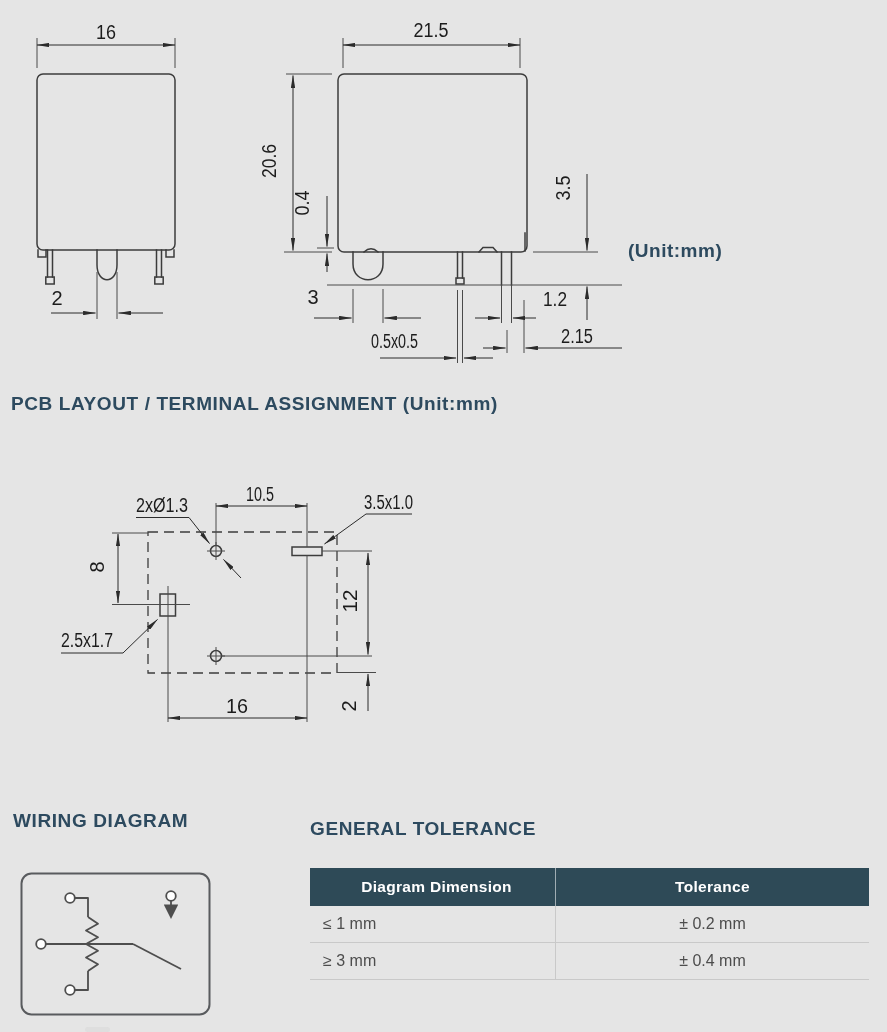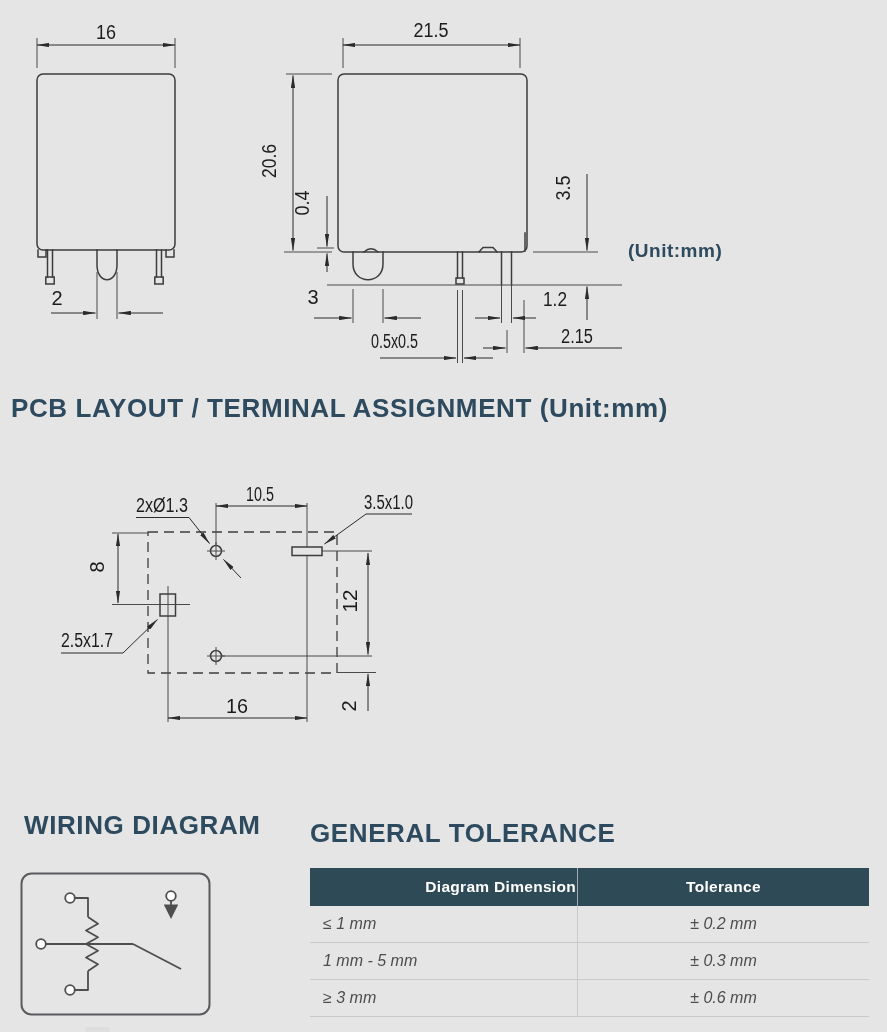--- a/index.html
+++ b/index.html
@@ -1,37 +1,37 @@
 <!DOCTYPE html>
 <html><head>
 <meta charset="utf-8">
 <style>
   html,body{margin:0;padding:0;background:#ffffff;}
   .page{position:relative;width:887px;height:1032px;background:#e5e5e5;overflow:hidden;
         font-family:"Liberation Sans",sans-serif;}
   .abs{position:absolute;}
-  .sec-heading{font-size:26px;font-weight:700;color:#2d4a5f;letter-spacing:0.6px;white-space:nowrap;}
+  .sec-heading{font-size:19px;font-weight:700;color:#2d4a5f;letter-spacing:0.6px;white-space:nowrap;}
   .sub-text{font-size:16.5px;color:#6a6a6a;letter-spacing:0.2px;white-space:nowrap;}
   svg{display:block;}
   svg text{font-family:"Liberation Sans",sans-serif;}
   .dim{font-size:20px;fill:#1c1c1c;}
   .unit{font-size:19px;font-weight:700;fill:#2d4a5f;letter-spacing:0.5px;}
   .oline{stroke:#3c3c3c;stroke-width:1.5;fill:none;stroke-linecap:square;}
   .thin{stroke:#4a4a4a;stroke-width:1;fill:none;}
   .dimln{stroke:#2b2b2b;stroke-width:1;fill:none;}
   .dash{stroke:#3c3c3c;stroke-width:1.3;fill:none;stroke-dasharray:10 6;}
   .wire{stroke:#4e4e4e;stroke-width:1.8;fill:none;stroke-linejoin:round;}
   .wbox{stroke:#595b5e;stroke-width:2;fill:none;}
   .term{stroke:#4e4e4e;stroke-width:1.8;fill:#ffffff;}
   table.tol{border-collapse:collapse;table-layout:fixed;width:559px;}
   table.tol th{background:#2e4a57;color:#ffffff;font-size:15.5px;font-weight:700;
        height:36px;letter-spacing:0.3px;}
-  table.tol th.c1{width:235px;text-align:right;padding-left:31px;border-right:1px solid rgba(255,255,255,0.55);}
+  table.tol th.c1{width:235px;text-align:center;padding-left:9px;border-right:1px solid rgba(255,255,255,0.55);}
   table.tol th.c2{text-align:center;}
-  table.tol td{height:34px;font-size:16px;color:#4d4d4d;border-bottom:1px solid #c9c9c9;font-style:italic;}
+  table.tol td{height:34px;font-size:16px;color:#4d4d4d;border-bottom:1px solid #c9c9c9;}
   table.tol td.c1{text-align:left;padding-left:13px;border-right:1px solid #c9c9c9;}
   table.tol td.c2{text-align:center;}
   .artifact{background:#d9d9d9;border-radius:3px;opacity:.6;}
 </style>
 </head>
 <body>
 
 <div class="page">
 
   <svg class="abs" style="left:0;top:0;" width="887" height="380" viewBox="0 0 887 380">
@@ -161,21 +161,21 @@
     <text class="dim" x="136" y="512" text-anchor="start" textLength="52" lengthAdjust="spacingAndGlyphs">2xØ1.3</text>
     <text class="dim" x="260" y="501" text-anchor="middle" textLength="28" lengthAdjust="spacingAndGlyphs">10.5</text>
     <text class="dim" x="364" y="509" text-anchor="start" textLength="49" lengthAdjust="spacingAndGlyphs">3.5x1.0</text>
     <text class="dim" x="104" y="567" text-anchor="middle" transform="rotate(-90 104 567)">8</text>
     <text class="dim" x="357" y="601" text-anchor="middle" transform="rotate(-90 357 601)" textLength="23" lengthAdjust="spacingAndGlyphs">12</text>
     <text class="dim" x="61" y="647" text-anchor="start" textLength="52" lengthAdjust="spacingAndGlyphs">2.5x1.7</text>
     <text class="dim" x="237" y="713" text-anchor="middle" textLength="22" lengthAdjust="spacingAndGlyphs">16</text>
     <text class="dim" x="356" y="706" text-anchor="middle" transform="rotate(-90 356 706)">2</text>
   </svg>
 
-  <div class="abs sec-heading" style="left:13px;top:810px;margin-left:11px;">WIRING DIAGRAM</div>
+  <div class="abs sec-heading" style="left:13px;top:810px;">WIRING DIAGRAM</div>
 
   <svg class="abs" style="left:0;top:865px;" width="250" height="160" viewBox="0 865 250 160">
     <defs>
       <marker id="wa" viewBox="0 0 10 10" refX="8" refY="5" markerWidth="8" markerHeight="8" orient="auto">
           <path d="M0,0 L10,5 L0,10 Z" fill="#4e4e4e"></path>
         </marker>
     </defs>
     <rect class="wbox" x="21.5" y="873.5" width="188" height="141" rx="10"></rect>
     <g>
       <path class="wire" d="M74.8,898 H88 V917"></path>
@@ -201,25 +201,21 @@
         <th class="c1">Diagram Dimension</th>
         <th class="c2">Tolerance</th>
       </tr>
     </thead>
     <tbody>
       <tr>
         <td class="c1">≤ 1 mm</td>
         <td class="c2">± 0.2 mm</td>
       </tr>
       <tr>
-        <td class="c1">1 mm - 5 mm</td>
-        <td class="c2">± 0.3 mm</td>
-      </tr>
-      <tr>
         <td class="c1">≥ 3 mm</td>
-        <td class="c2">± 0.6 mm</td>
+        <td class="c2">± 0.4 mm</td>
       </tr>
     </tbody>
   </table>
 
   <div class="abs artifact" style="left:85px;top:1027px;width:25px;height:5px;"></div>
 
 </div>
 
 </body></html>

